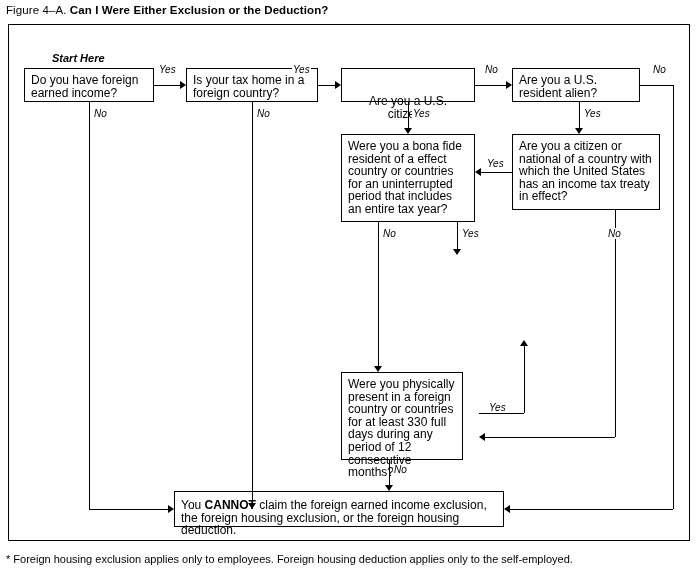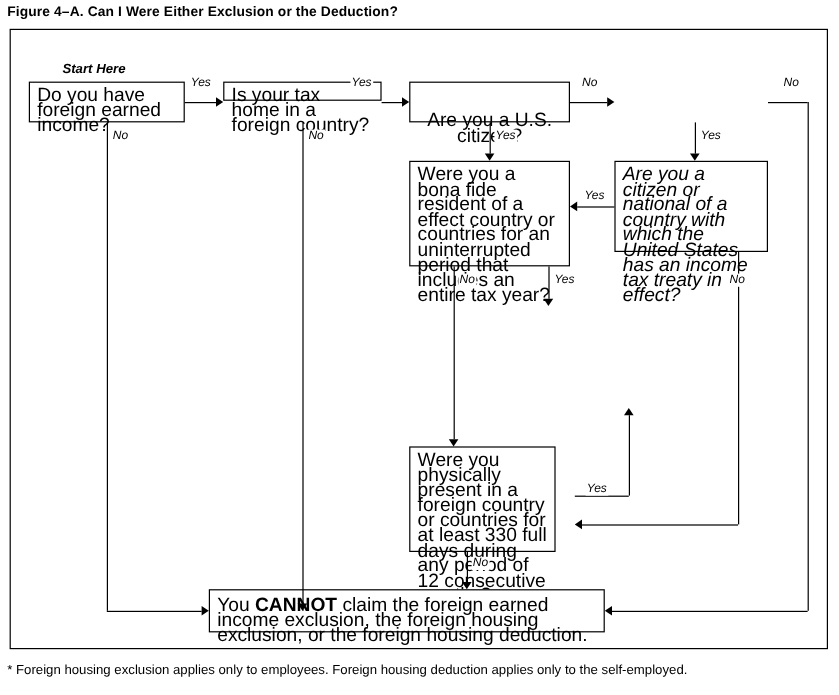--- a/index.html
+++ b/index.html
@@ -21,21 +21,21 @@
   .figure-title {
     position: absolute;
     left: 6px;
     top: 4px;
     font-size: 11.5px;
     font-weight: bold;
     letter-spacing: 0.1px;
     white-space: nowrap;
   }
   .figure-title .label {
-    font-weight: bold;
+    font-weight: normal;
   }
   .frame {
     position: absolute;
     left: 8px;
     top: 24px;
     width: 682px;
     height: 517px;
     border: 1px solid #000000;
     box-sizing: border-box;
   }
@@ -44,21 +44,21 @@
     left: 6px;
     top: 553px;
     font-size: 11px;
     white-space: nowrap;
   }
   .node {
     position: absolute;
     border: 1px solid #000000;
     background: #ffffff;
     box-sizing: border-box;
-    font-size: 16px;
+    font-size: 12px;
     line-height: 12.6px;
     padding: 5px 6px 4px 6px;
     text-align: left;
   }
   .node.center {
     text-align: center;
   }
   .start-here {
     position: absolute;
     font-size: 11px;
@@ -111,25 +111,26 @@
   <div class="figure-title">
     <span class="label">Figure 4–A.</span>
     <span>Can I Were Either Exclusion or the Deduction?</span>
   </div>
 
   <div class="frame"></div>
 
   <div class="start-here" style="left:52px; top:52px;">Start Here</div>
 
   <div class="node" style="left:24px; top:68px; width:130px; height:34px;">Do you have foreign earned income?</div>
-  <div class="node" style="left:186px; top:68px; width:132px; height:16px;">Is your tax home in a foreign country?</div>
+  <div class="node" style="left:186px; top:68px; width:132px; height:34px;">Is your tax home in a foreign country?</div>
   <div class="node center" style="left:341px; top:68px; width:134px; height:34px; padding-top:26px;">Are you a U.S. citizen?</div>
+  <div class="node" style="left:512px; top:68px; width:128px; height:34px;">Are you a U.S. resident alien?</div>
 
   <div class="node" style="left:341px; top:134px; width:134px; height:88px;">Were you a bona fide resident of a effect country or countries for an uninterrupted period that includes an entire tax year?</div>
-  <div class="node" style="left:512px; top:134px; width:128px; height:76px;font-style:italic;">Are you a citizen or national of a country with which the United States has an income tax treaty in effect?</div>
+  <div class="node" style="left:512px; top:134px; width:148px; height:76px;">Are you a citizen or national of a country with which the United States has an income tax treaty in effect?</div>
 
 
   <div class="node" style="left:341px; top:372px; width:122px; height:88px;">Were you physically present in a foreign country or countries for at least 330 full days during any period of 12 consecutive months?</div>
 
   <div class="node" style="left:174px; top:491px; width:330px; height:36px; padding-top:7px;">
     <span>You </span><b>CANNOT</b><span> claim the foreign earned income exclusion, the foreign housing exclusion, or the foreign housing deduction.</span>
   </div>
 
   <div class="line h" style="left:154px; top:85px; width:26px;"></div>
   <div class="arrow right" style="left:180px; top:81px;"></div>

